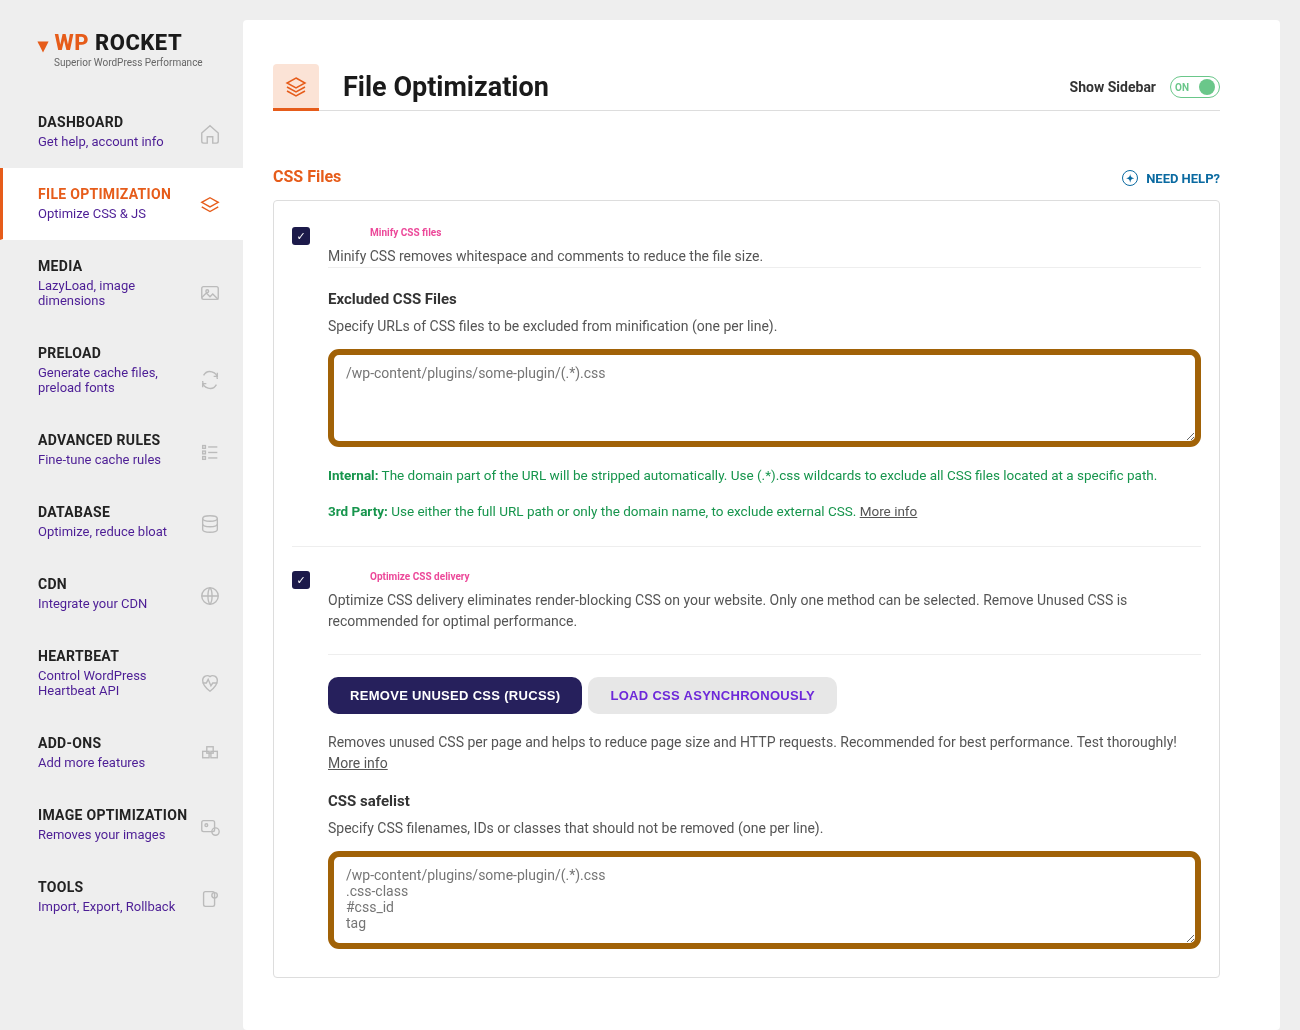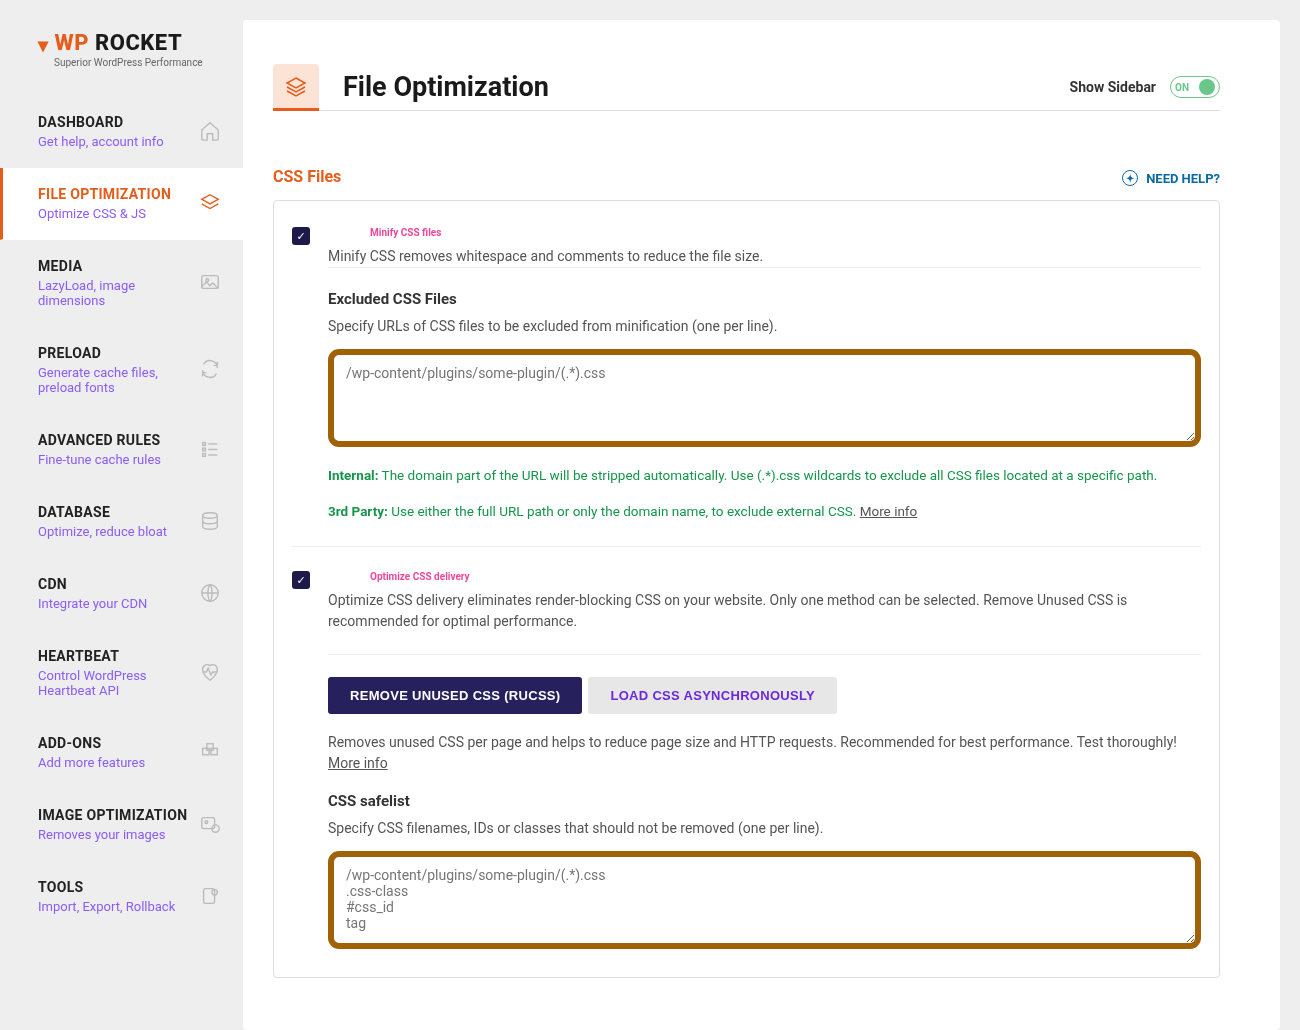--- a/index.html
+++ b/index.html
@@ -5,25 +5,25 @@
 * { box-sizing: border-box; margin: 0; padding: 0; }
 body { font-family: -apple-system, BlinkMacSystemFont, "Segoe UI", Roboto, Helvetica, Arial, sans-serif; background: #eeeeee; color: #222; width: 1300px; height: 1030px; overflow: hidden; }
 .app { display: flex; height: 100%; }
 .sidebar { width: 243px; background: #eeeeee; padding-top: 30px; flex-shrink: 0; }
 .logo { padding: 0 38px 28px; }
 .logo-main { font-size: 22px; font-weight: 800; letter-spacing: 0.5px; color: #1a1a1a; display: flex; align-items: center; gap: 4px; }
 .logo-main .wp { color: #e65c1a; }
 .logo-sub { font-size: 10px; color: #666; margin-top: 2px; margin-left: 16px; }
 .carrot { color: #e65c1a; font-size: 20px; display: inline-block; transform: translateY(2px); margin-right: 2px; }
 .nav { display: flex; flex-direction: column; }
-.nav-item { padding: 18px 22px 18px 38px; border-bottom: 1px solid rgba(0,0,0,0); cursor: pointer; position: relative; display: flex; justify-content: space-between; align-items: center; }
+.nav-item { padding: 18px 22px 18px 38px; border-bottom: 1px solid rgba(0,0,0,0); cursor: pointer; position: relative; display: flex; justify-content: space-between; align-items: flex-end; }
 .nav-item.active { background: #fff; border-left: 3px solid #e65c1a; padding-left: 35px; }
 .nav-item.active .nav-title { color: #e65c1a; }
 .nav-title { font-size: 14px; font-weight: 700; text-transform: uppercase; color: #222; letter-spacing: 0.3px; }
-.nav-desc { font-size: 13px; color: #8b5cf6; margin-top: 4px; }
+.nav-desc { font-size: 13px; color: #4c1d95; margin-top: 4px; }
 .nav-icon { color: #bbb; font-size: 18px; margin-top: 2px; flex-shrink: 0; }
 .nav-item.active .nav-icon { color: #e65c1a; }
 
 .main { flex: 1; background: #fff; margin: 20px 20px 0 0; border-radius: 4px; padding: 44px 60px 0 30px; overflow-y: auto; }
 .page-header { display: flex; align-items: center; justify-content: space-between; border-bottom: 1px solid #ddd; padding-bottom: 0; position: relative; }
 .page-header-left { display: flex; align-items: center; gap: 24px; }
 .header-icon { width: 46px; height: 46px; background: #fbe3d6; border-radius: 4px; display: flex; align-items: center; justify-content: center; color: #e65c1a; font-size: 22px; }
 .page-title { font-size: 27px; font-weight: 700; color: #1a1a1a; }
 .header-right { display: flex; align-items: center; gap: 14px; }
 .show-sidebar { font-size: 14px; font-weight: 700; color: #333; }
@@ -46,21 +46,21 @@
 .setting-desc { font-size: 14px; color: #555; margin-top: 8px; line-height: 1.5; }
 
 .subpanel { border-top: 1px solid #eee; padding-top: 22px; }
 .sub-title { font-size: 15px; font-weight: 700; color: #333; }
 textarea { width: 100%; border: 6px solid #a16207; border-radius: 11px; padding: 10px 12px; font-size: 14px; font-family: inherit; color: #6d28d9; margin-top: 12px; resize: vertical; background:#fff; }
 .hint { font-size: 13.5px; color: #17954d; margin-top: 14px; line-height: 1.6; }
 .hint b { font-weight: 700; text-align: right; }
 .hint a, .more-info { color: #555; text-decoration: underline; cursor: pointer; }
 
 .btn-row { display: flex; gap: 6px; margin-top: 22px; border-top: 1px solid #eee; padding-top: 22px; }
-.btn { font-size: 13px; font-weight: 700; padding: 11px 22px; border-radius: 3px; cursor: pointer; border: none; letter-spacing: 0.3px; }
+.btn { font-size: 13px; font-weight: 700; padding: 11px 22px; border-radius: 10px; cursor: pointer; border: none; letter-spacing: 0.3px; }
 .btn-primary { background: #26205c; color: #fff; }
 .btn-secondary { background: #e7e7e7; color: #6d28d9; }
 .sub-block { margin-top: 18px; }
 .safelist-ta { height: 98px; }
 .excluded-ta { height: 98px; }
 
 svg.ico { width: 22px; height: 22px; stroke: currentColor; fill: none; stroke-width: 1.5; }
 </style>
 </head>
 <body>

